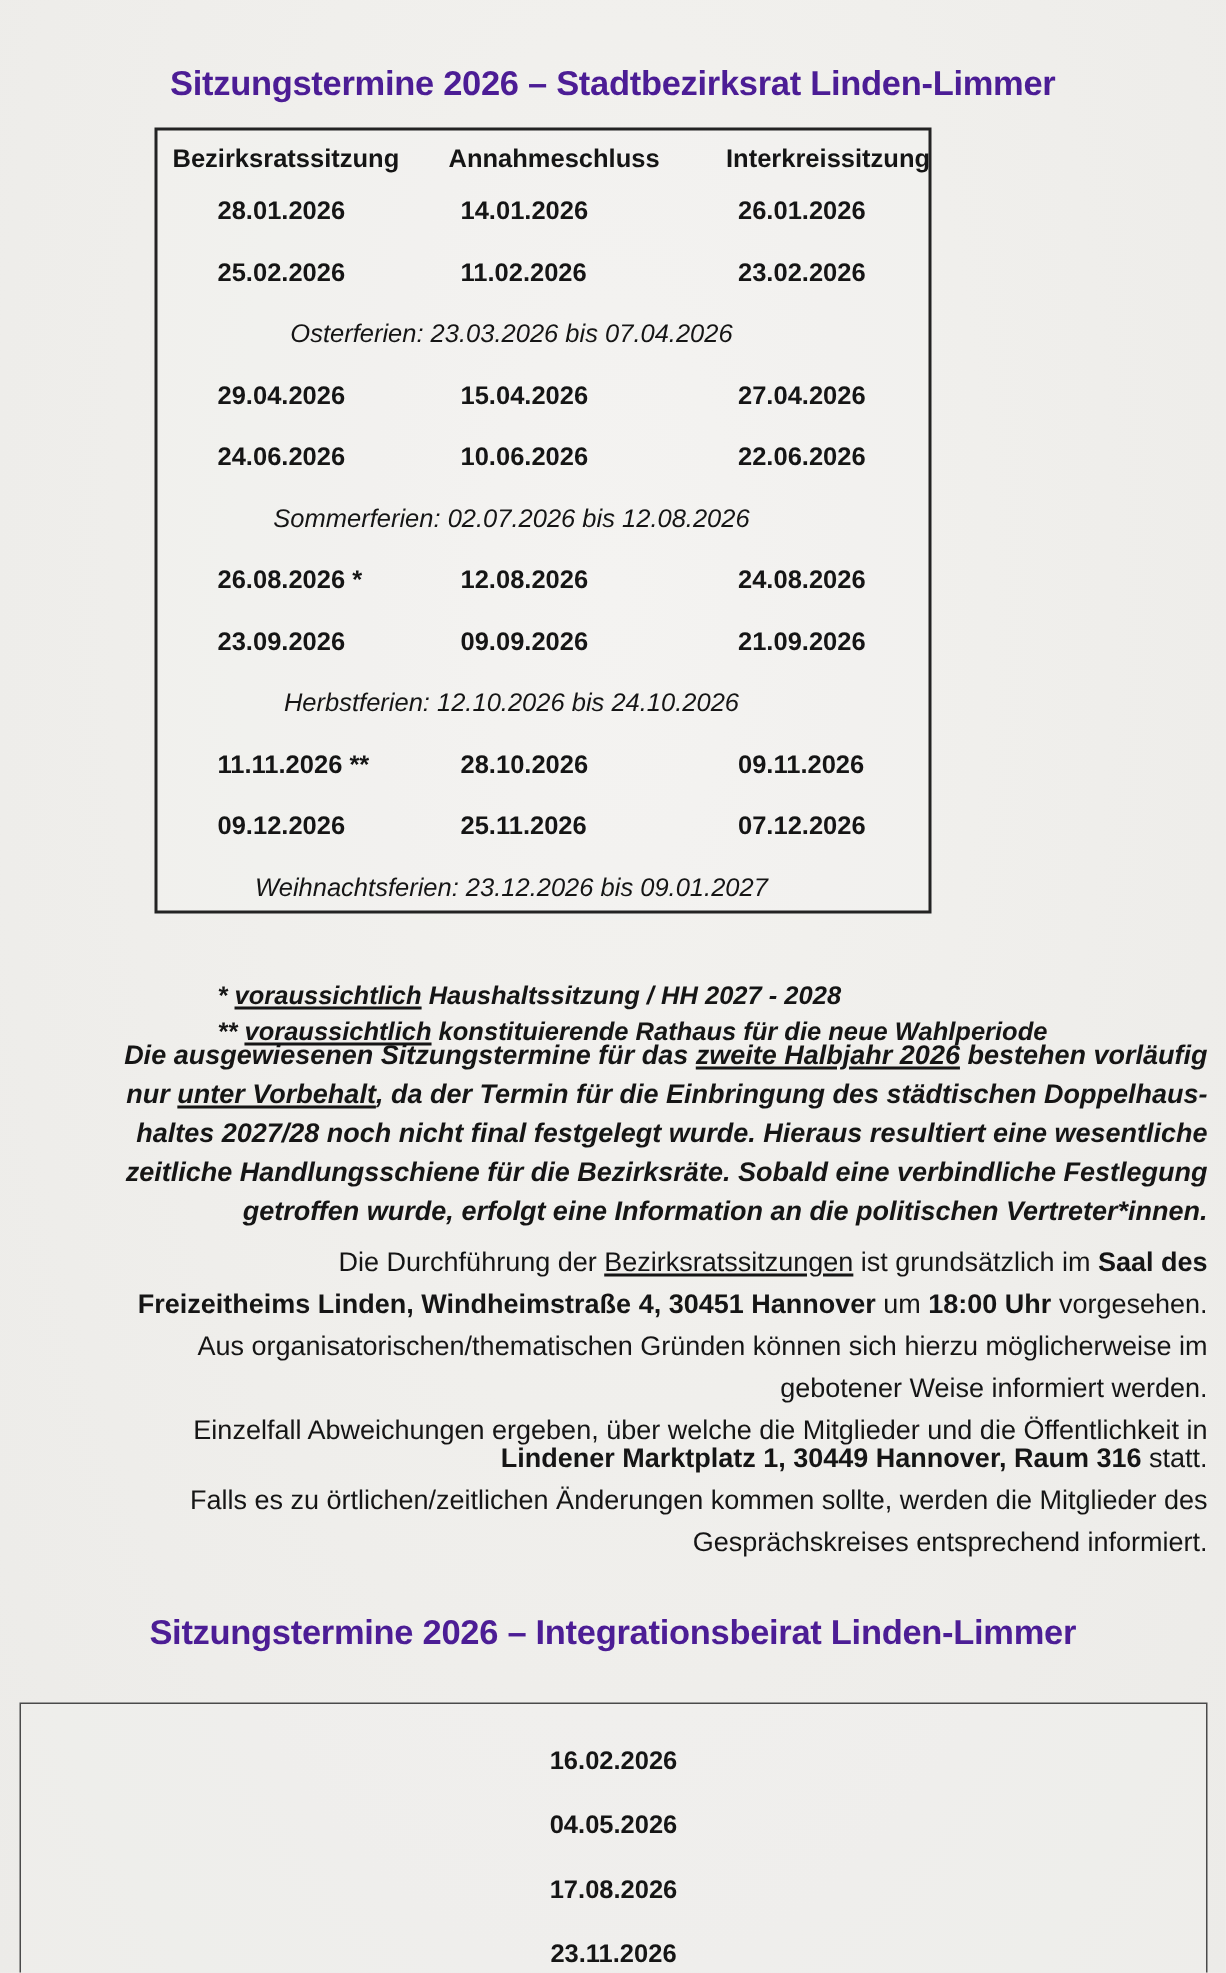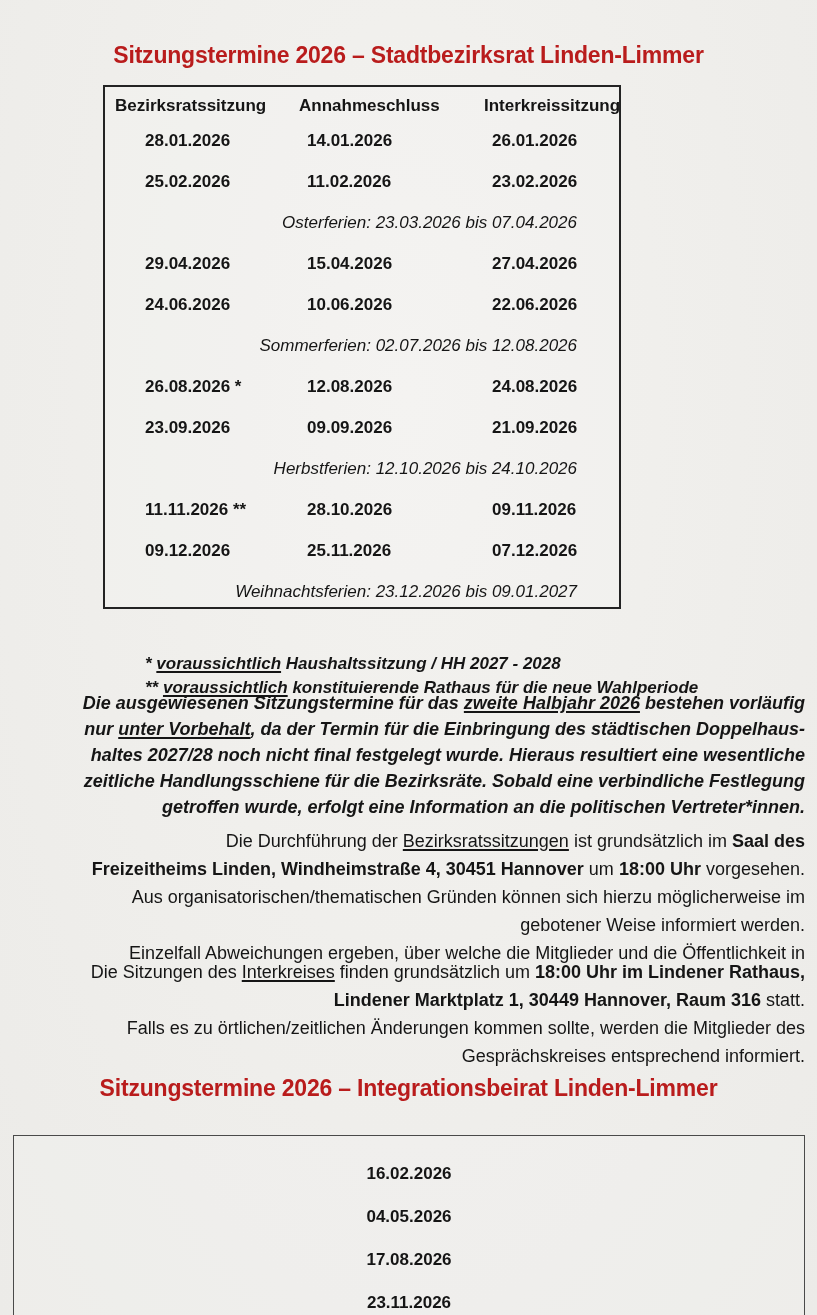--- a/index.html
+++ b/index.html
@@ -8,38 +8,38 @@
     position:relative;
     font-family:"Liberation Sans", sans-serif;
     color:#151515;
     background:#efeeec;
     background-image:radial-gradient(ellipse at 50% 30%, #f3f2ef 0%, #ecebe8 100%);
     overflow:hidden;
   }
   .title {
     position:absolute; left:0; right:0;
     text-align:center; font-size:23px; font-weight:700;
-    color:#b91c1c; letter-spacing:-0.2px; white-space:nowrap;
+    color:#4c1d95; letter-spacing:-0.2px; white-space:nowrap;
   }
   .title1 { top:42px; }
   .title2 { top:1075px; }
 
   .schedule-box {
     position:absolute; left:103px; top:85px; width:518px; height:524px;
     border:2px solid #232323; padding-top:5px; background:rgba(255,255,255,0.12);
   }
   .thead, .trow { display:grid; grid-template-columns:192px 185px 1fr; align-items:center; }
   .thead { height:28px; font-weight:700; font-size:17px; }
   .th.c1 { padding-left:10px; }
   .th.c2, .th.c3 { padding-left:2px; }
   .trow { height:41px; font-weight:700; font-size:17px; }
   .td.c1 { padding-left:40px; }
   .td.c2, .td.c3 { padding-left:10px; }
   .trow.break {
-    display:flex; justify-content:flex-end; align-items:center;
+    display:flex; justify-content:center; align-items:center;
     font-weight:400; font-style:italic; font-size:17px; padding-right:42px;
   }
 
   .footnotes {
     position:absolute; left:145px; top:620px;
     font-size:17px; font-weight:700; font-style:italic; line-height:24px;
     white-space:nowrap;
     margin-top:32px;
   }
   .seg-u { text-decoration:underline; text-underline-offset:2px; text-decoration-thickness:1.5px; }
@@ -143,21 +143,20 @@
 
   <div class="note venue">
     <div class="line"><span>Die Durchführung der </span><span class="seg-u">Bezirksratssitzungen</span><span> ist grundsätzlich im </span><span class="seg-b">Saal des</span></div>
     <div class="line"><span class="seg-b">Freizeitheims Linden, Windheimstraße 4, 30451 Hannover</span><span> um </span><span class="seg-b">18:00 Uhr</span><span> vorgesehen.</span></div>
     <div class="line"><span>Aus organisatorischen/thematischen Gründen können sich hierzu möglicherweise im</span></div>
     <div class="line"><span>gebotener Weise informiert werden.</span></div>
     <div class="line"><span>Einzelfall Abweichungen ergeben, über welche die Mitglieder und die Öffentlichkeit in</span></div>
   </div>
 
   <div class="note interkreis">
-    <div class="line"><span>Die Sitzungen des </span><span class="seg-u">Interkreises</span><span> finden grundsätzlich um </span><span class="seg-b">18:00 Uhr im Lindener Rathaus,</span></div>
     <div class="line"><span class="seg-b">Lindener Marktplatz 1, 30449 Hannover, Raum 316</span><span> statt.</span></div>
     <div class="line"><span>Falls es zu örtlichen/zeitlichen Änderungen kommen sollte, werden die Mitglieder des</span></div>
     <div class="line"><span>Gesprächskreises entsprechend informiert.</span></div>
   </div>
 
   <div class="title title2">Sitzungstermine 2026 – Integrationsbeirat Linden-Limmer</div>
 
   <div class="integration-box">
     <div class="idate">16.02.2026</div>
     <div class="idate">04.05.2026</div>

